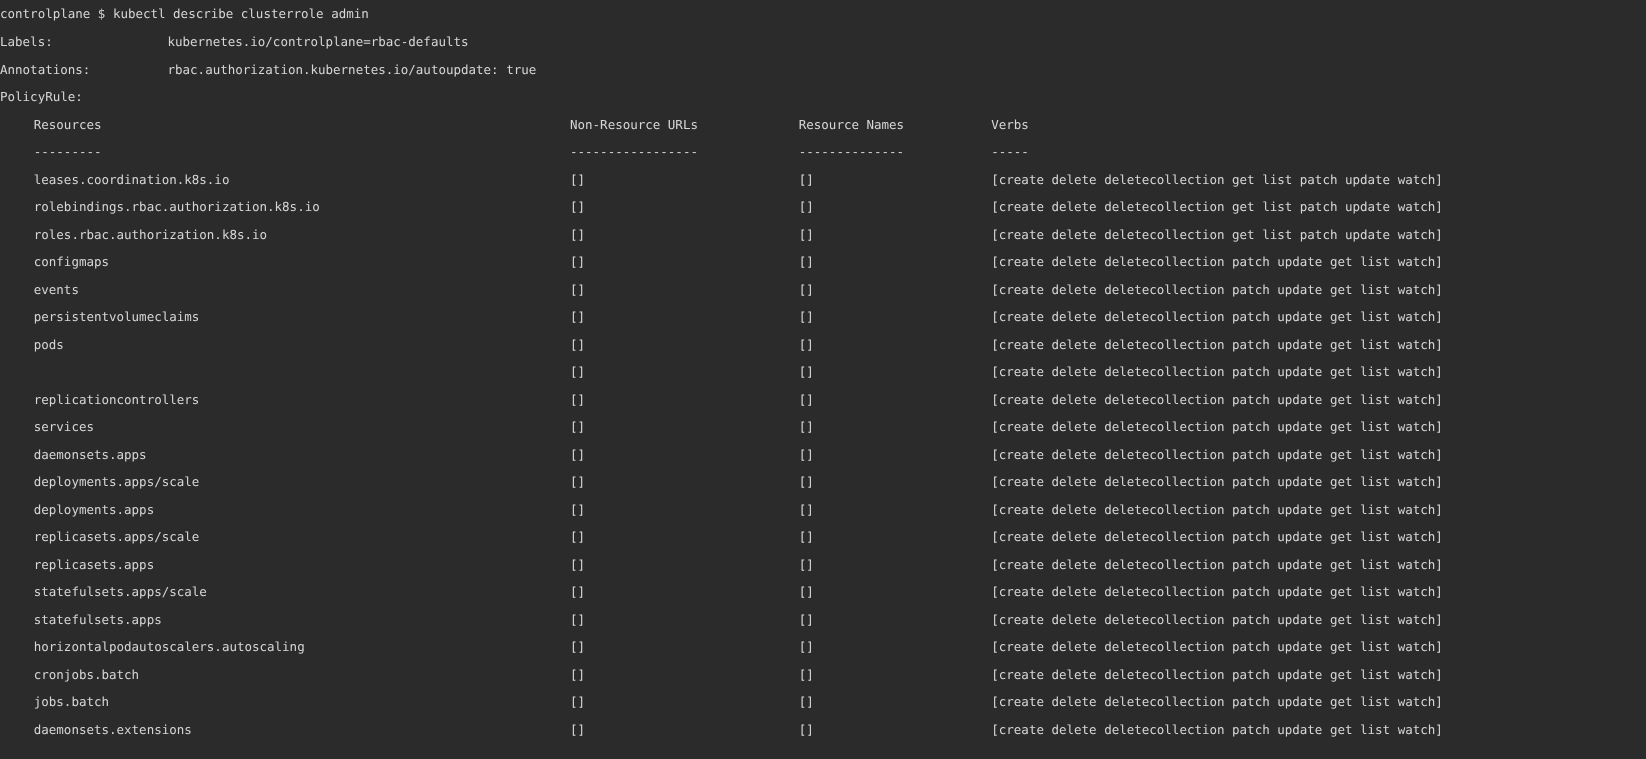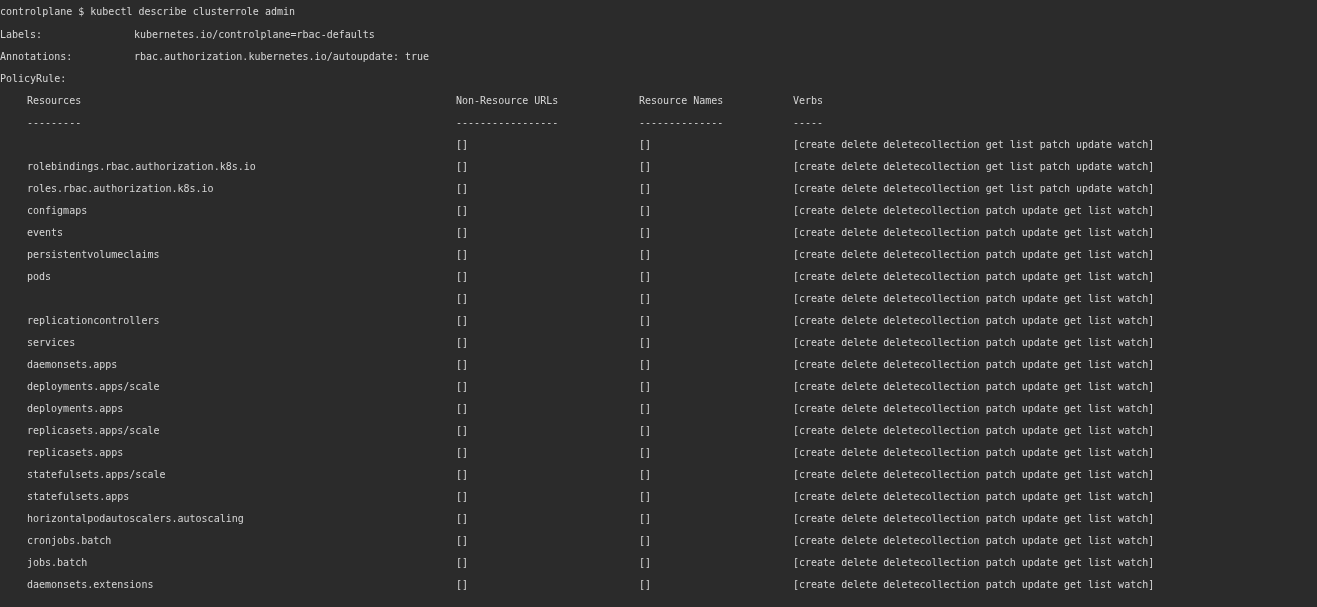--- a/index.html
+++ b/index.html
@@ -68,21 +68,21 @@
   </div>
 
   <div class="line">
     <span class="col c-res">---------</span>
     <span class="col c-nonres">-----------------</span>
     <span class="col c-names">--------------</span>
     <span class="col c-verbs">-----</span>
   </div>
 
   <div id="table-body">
-      <div class="line"><span class="col c-nonres">[]</span><span class="col c-names">[]</span><span class="col c-verbs">[create delete deletecollection get list patch update watch]</span></div>
+      <div class="line"><span class="col c-res">leases.coordination.k8s.io</span><span class="col c-nonres">[]</span><span class="col c-names">[]</span><span class="col c-verbs">[create delete deletecollection get list patch update watch]</span></div>
       <div class="line"><span class="col c-res">rolebindings.rbac.authorization.k8s.io</span><span class="col c-nonres">[]</span><span class="col c-names">[]</span><span class="col c-verbs">[create delete deletecollection get list patch update watch]</span></div>
       <div class="line"><span class="col c-res">roles.rbac.authorization.k8s.io</span><span class="col c-nonres">[]</span><span class="col c-names">[]</span><span class="col c-verbs">[create delete deletecollection get list patch update watch]</span></div>
       <div class="line"><span class="col c-res">configmaps</span><span class="col c-nonres">[]</span><span class="col c-names">[]</span><span class="col c-verbs">[create delete deletecollection patch update get list watch]</span></div>
       <div class="line"><span class="col c-res">events</span><span class="col c-nonres">[]</span><span class="col c-names">[]</span><span class="col c-verbs">[create delete deletecollection patch update get list watch]</span></div>
       <div class="line"><span class="col c-res">persistentvolumeclaims</span><span class="col c-nonres">[]</span><span class="col c-names">[]</span><span class="col c-verbs">[create delete deletecollection patch update get list watch]</span></div>
       <div class="line"><span class="col c-res">pods</span><span class="col c-nonres">[]</span><span class="col c-names">[]</span><span class="col c-verbs">[create delete deletecollection patch update get list watch]</span></div>
       <div class="line"><span class="col c-nonres">[]</span><span class="col c-names">[]</span><span class="col c-verbs">[create delete deletecollection patch update get list watch]</span></div>
       <div class="line"><span class="col c-res">replicationcontrollers</span><span class="col c-nonres">[]</span><span class="col c-names">[]</span><span class="col c-verbs">[create delete deletecollection patch update get list watch]</span></div>
       <div class="line"><span class="col c-res">services</span><span class="col c-nonres">[]</span><span class="col c-names">[]</span><span class="col c-verbs">[create delete deletecollection patch update get list watch]</span></div>
       <div class="line"><span class="col c-res">daemonsets.apps</span><span class="col c-nonres">[]</span><span class="col c-names">[]</span><span class="col c-verbs">[create delete deletecollection patch update get list watch]</span></div>

